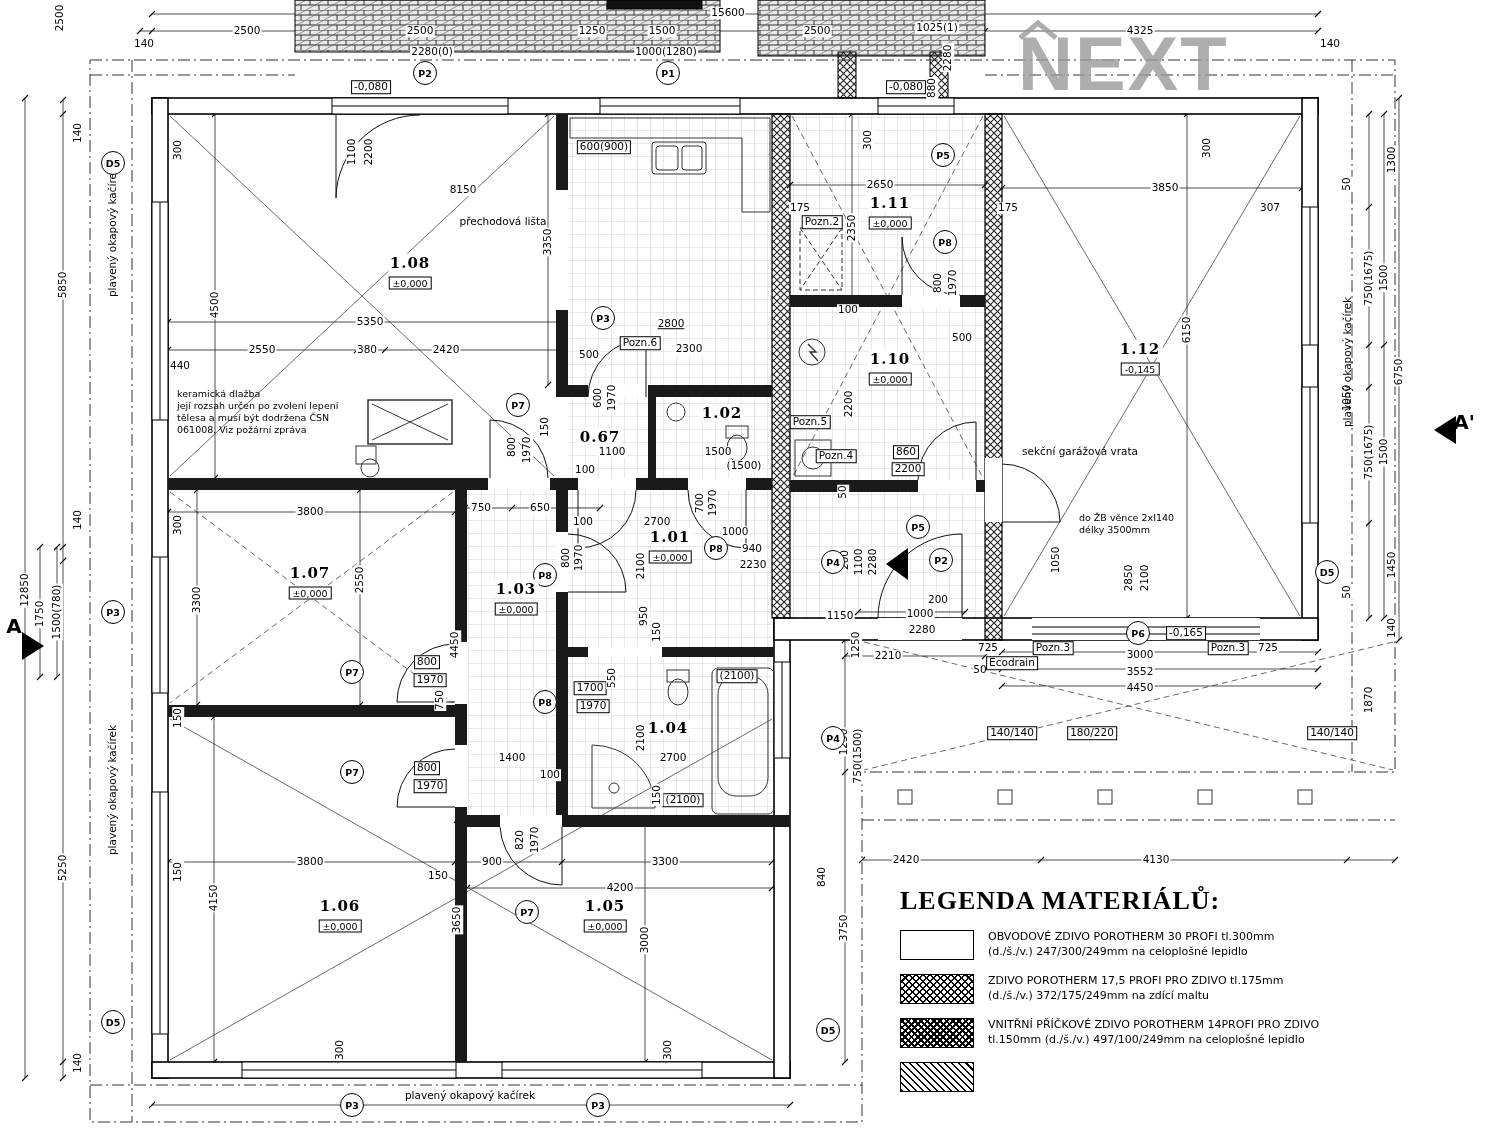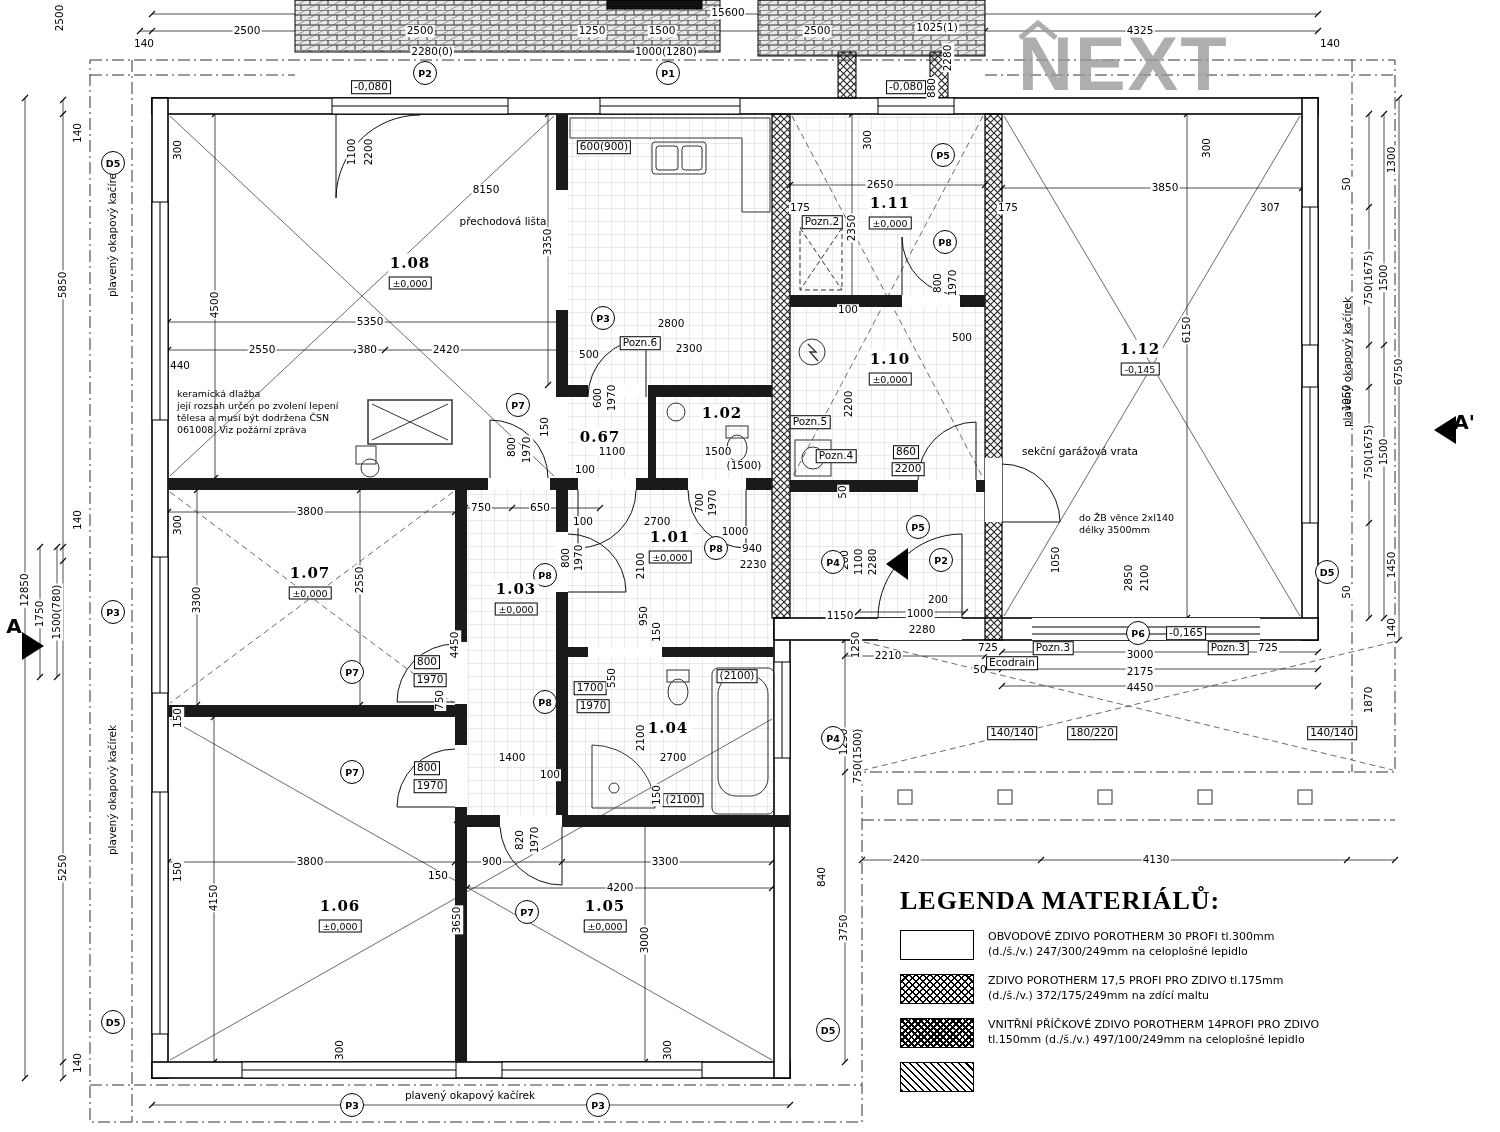--- a/index.html
+++ b/index.html
@@ -311,37 +311,37 @@
       <div class="lbl dim rot" style="left: 63px; top: 868px;">5250</div>
       <div class="lbl dim rot" style="left: 78px; top: 1063px;">140</div>
       <div class="lbl note rot" style="left: 113px; top: 232px;">plavený okapový kačírek</div>
       <div class="lbl note rot" style="left: 113px; top: 790px;">plavený okapový kačírek</div>
       <div class="lbl dim rot" style="left: 178px; top: 150px;">300</div>
       <div class="lbl dim rot" style="left: 178px; top: 525px;">300</div>
       <div class="lbl dim rot" style="left: 178px; top: 718px;">150</div>
       <div class="lbl dim rot" style="left: 178px; top: 872px;">150</div>
       <div class="lbl dim rot" style="left: 340px; top: 1050px;">300</div>
       <div class="lbl dim rot" style="left: 668px; top: 1050px;">300</div>
-      <div class="lbl dim" style="left: 486px; top: 190px; text-align: center;">8150</div>
+      <div class="lbl dim" style="left: 463px; top: 190px; text-align: center;">8150</div>
       <div class="lbl dim rot" style="left: 352px; top: 152px;">1100</div>
       <div class="lbl dim rot" style="left: 369px; top: 152px;">2200</div>
       <div class="lbl dim rot" style="left: 215px; top: 305px;">4500</div>
       <div class="lbl dim" style="left: 370px; top: 322px;">5350</div>
       <div class="lbl dim" style="left: 262px; top: 350px;">2550</div>
       <div class="lbl dim" style="left: 367px; top: 350px;">380</div>
       <div class="lbl dim" style="left: 446px; top: 350px;">2420</div>
       <div class="lbl dim" style="left: 180px; top: 366px;">440</div>
       <div class="lbl noteblock" style="left: 176px; top: 388px;">keramická dlažba
 její rozsah určen po zvolení lepení
 tělesa a musí být dodržena ČSN
 061008. Viz požární zpráva</div>
       <div class="lbl note" style="left: 503px; top: 222px;">přechodová lišta</div>
       <div class="lbl dim rot" style="left: 548px; top: 242px;">3350</div>
       <div class="lbl dim boxed" style="left: 604px; top: 147px;">600(900)</div>
-      <div class="lbl dim" style="left: 671px; top: 324px;">2800</div>
+      <div class="lbl dim" style="left: 671px; top: 324px; text-decoration: underline;">2800</div>
       <div class="lbl dim" style="left: 689px; top: 349px;">2300</div>
       <div class="lbl dim boxed" style="left: 640px; top: 343px;">Pozn.6</div>
       <div class="lbl dim" style="left: 589px; top: 355px;">500</div>
       <div class="lbl dim rot" style="left: 598px; top: 398px;">600</div>
       <div class="lbl dim rot" style="left: 612px; top: 398px;">1970</div>
       <div class="lbl dim" style="left: 612px; top: 452px;">1100</div>
       <div class="lbl dim" style="left: 585px; top: 470px;">100</div>
       <div class="lbl dim" style="left: 718px; top: 452px;">1500</div>
       <div class="lbl dim" style="left: 744px; top: 466px;">(1500)</div>
       <div class="lbl dim rot" style="left: 700px; top: 503px;">700</div>
@@ -414,21 +414,21 @@
       <div class="lbl dim" style="left: 922px; top: 630px;">2280</div>
       <div class="lbl dim" style="left: 938px; top: 600px;">200</div>
       <div class="lbl dim" style="left: 888px; top: 656px;">2210</div>
       <div class="lbl dim rot" style="left: 856px; top: 645px;">1250</div>
       <div class="lbl dim" style="left: 988px; top: 648px;">725</div>
       <div class="lbl dim" style="left: 980px; top: 670px;">50</div>
       <div class="lbl dim boxed" style="left: 1012px; top: 663px;">Ecodrain</div>
       <div class="lbl dim boxed" style="left: 1053px; top: 648px;">Pozn.3</div>
       <div class="lbl dim" style="left: 1140px; top: 655px;">3000</div>
       <div class="lbl dim boxed" style="left: 1186px; top: 633px;">-0,165</div>
-      <div class="lbl dim" style="left: 1140px; top: 672px;">2175</div>
+      <div class="lbl dim" style="left: 1140px; top: 672px;">3552</div>
       <div class="lbl dim" style="left: 1140px; top: 688px;">4450</div>
       <div class="lbl dim boxed" style="left: 1228px; top: 648px;">Pozn.3</div>
       <div class="lbl dim" style="left: 1268px; top: 648px;">725</div>
       <div class="lbl dim rot" style="left: 1129px; top: 578px;">2850</div>
       <div class="lbl dim rot" style="left: 1145px; top: 578px;">2100</div>
       <div class="lbl dim rot" style="left: 1056px; top: 560px;">1050</div>
       <div class="lbl noteblock" style="left: 1078px; top: 512px;">do ŽB věnce 2xI140
 délky 3500mm</div>
       <div class="lbl note" style="left: 1080px; top: 452px;">sekční garážová vrata</div>
       <div class="lbl dim" style="left: 1165px; top: 188px;">3850</div>

